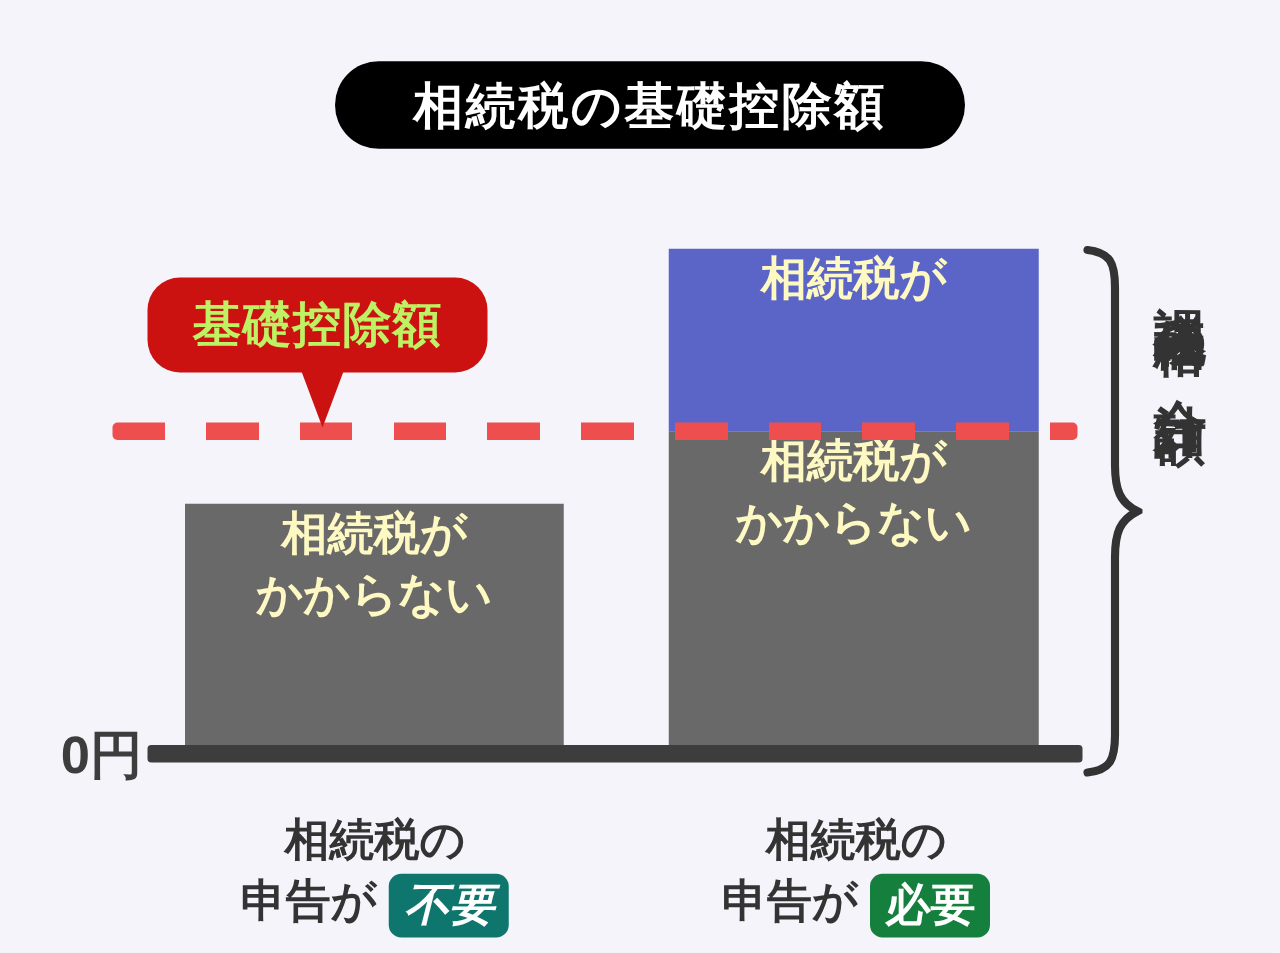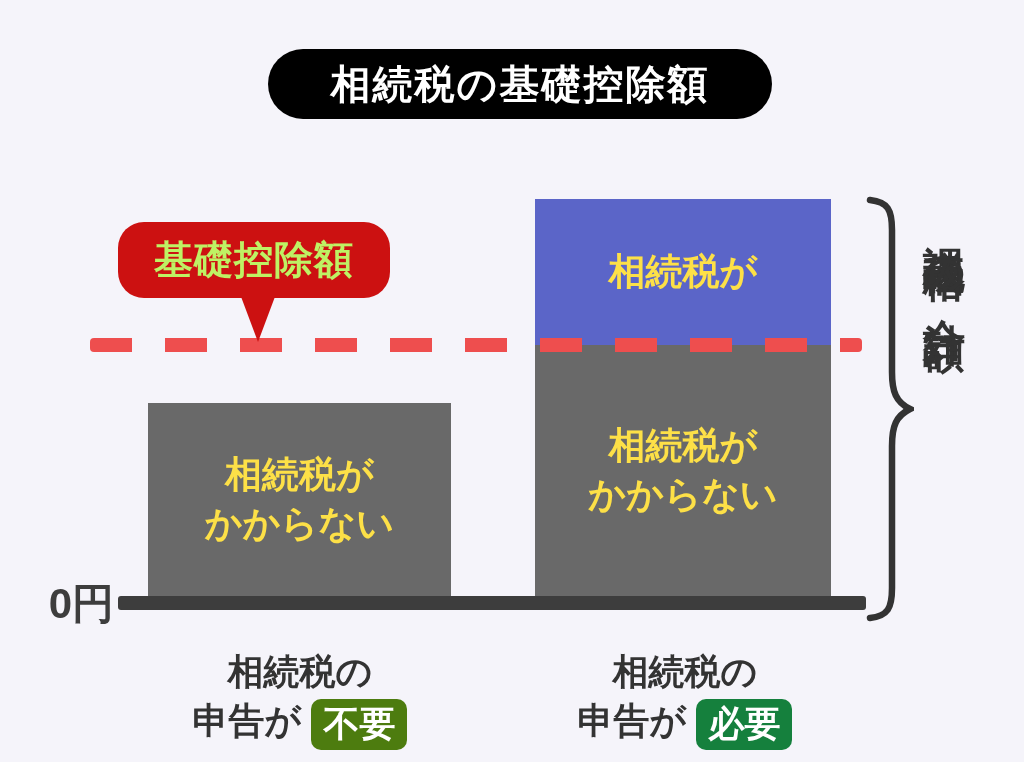--- a/index.html
+++ b/index.html
@@ -25,23 +25,23 @@
     border-radius: 35px;
     display: flex; align-items: center; justify-content: center;
     color: #ffffff;
     font-size: 40px;
     letter-spacing: 2px;
   }
 
   
   .bar {
     position: absolute;
-    display: flex; align-items: center; justify-content: center;
+    display: flex; align-items: flex-start; justify-content: center;
     text-align: center;
-    color: #fde047;
+    color: #fef9c3;
     font-size: 37px;
     line-height: 1.32;
   }
   .bar-left        { left: 148px; top: 403px; width: 303px; height: 193px; background: #696969; }
   .bar-right-blue  { left: 535px; top: 199px; width: 296px; height: 146px; background: #5b65c8; }
   .bar-right-gray  { left: 535px; top: 345px; width: 296px; height: 251px; background: #696969; }
 
   
   .dashed-line {
     position: absolute;
@@ -129,21 +129,21 @@
     display: flex; justify-content: center;
   }
   .badge {
     display: inline-block;
     margin-left: 10px;
     padding: 3px 12px 5px 12px;
     border-radius: 10px;
     color: #ffffff;
     font-size: 36px;
   }
-  .badge-gray { background: #4d7c0f; }
+  .badge-gray { background: #0f766e; font-style: italic; }
   .badge-blue { background: #15803d; }
 </style>
 </head>
 <body>
 
 <div class="canvas">
 
   <div class="title-pill">
     <span>相続税の基礎控除額</span>
   </div>

